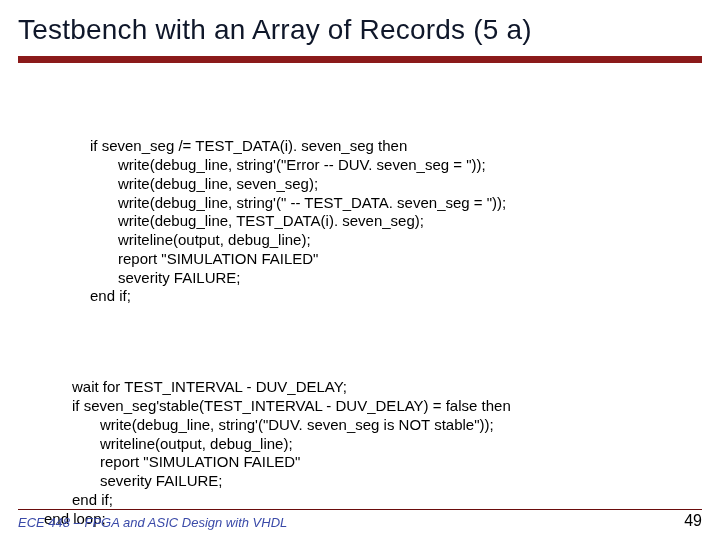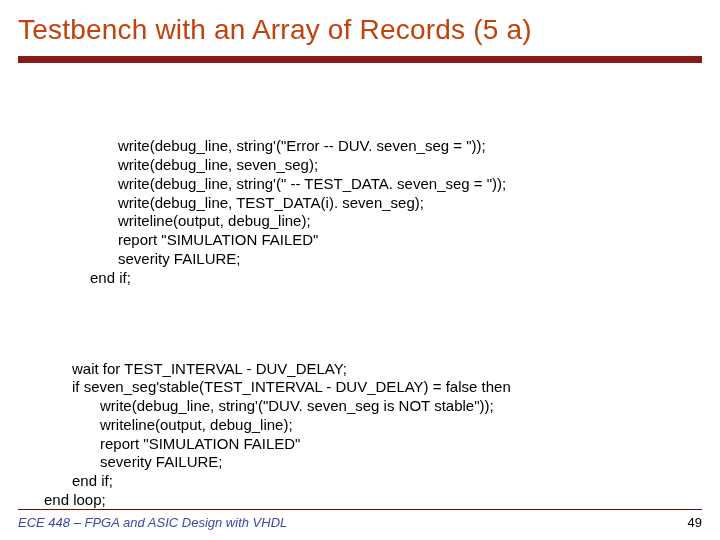--- a/index.html
+++ b/index.html
@@ -1,38 +1,39 @@
 <!DOCTYPE html>
 <html><head>
 <meta charset="utf-8">
 <style>
   * { margin: 0; padding: 0; box-sizing: border-box; }
   html, body { width: 720px; height: 540px; background: #fff; font-family: Arial, Helvetica, sans-serif; overflow: hidden; }
   .slide { width: 720px; height: 540px; position: relative; }
-  .title { font-size: 28px; color: #c2410c; padding: 14px 18px 10px 18px; font-weight: normal; letter-spacing: 0.2px; }
+  .title { font-size: 28px; color: #0f172a; padding: 14px 18px 10px 18px; font-weight: normal; letter-spacing: 0.2px; }
   .rule { height: 7px; background: #8b1a1a; margin: 0 18px 0 18px; }
   .code-block { padding: 18px 0 0 0; font-family: Arial, Helvetica, sans-serif; font-size: 15px; line-height: 1.25; color: #000; white-space: pre; }
   .blk1 { margin-left: 90px; }
   .blk2 { margin-left: 44px; margin-top: 16px; }
   .indent1 { padding-left: 28px; display: block; }
   .footer { position: absolute; bottom: 10px; left: 18px; right: 18px; display: flex; justify-content: space-between; align-items: flex-end; }
   .footer-divider { position: absolute; bottom: 30px; left: 18px; right: 18px; height: 1px; background: #6a0c0c; }
   .footer-text { font-size: 13px; font-style: italic; color: #3a4aa8; }
-  .page-num { font-size: 13px; color: #000; }
+  .page-num { font-size: 16px; color: #000; }
 </style>
 </head>
 <body>
 
 <div class="slide">
 
   <h1 class="title">Testbench with an Array of Records (5 a)</h1>
   <div class="rule"></div>
 
   <div class="code-block">
     <div class="blk1">
+<span>if seven_seg /= TEST_DATA(i). seven_seg then</span>
 <span class="indent1">write(debug_line, string'("Error -- DUV. seven_seg = "));</span><span class="indent1">write(debug_line, seven_seg);</span><span class="indent1">write(debug_line, string'(" -- TEST_DATA. seven_seg = "));</span><span class="indent1">write(debug_line, TEST_DATA(i). seven_seg);</span><span class="indent1">writeline(output, debug_line);</span><span class="indent1">report "SIMULATION FAILED"</span><span class="indent1">severity FAILURE;</span><span>end if;</span></div>
     <div class="blk2">
 <span class="indent1">wait for TEST_INTERVAL - DUV_DELAY;</span><span class="indent1">if seven_seg'stable(TEST_INTERVAL - DUV_DELAY) = false then</span><span class="indent1" style="padding-left:56px">write(debug_line, string'("DUV. seven_seg is NOT stable"));</span><span class="indent1" style="padding-left:56px">writeline(output, debug_line);</span><span class="indent1" style="padding-left:56px">report "SIMULATION FAILED"</span><span class="indent1" style="padding-left:56px">severity FAILURE;</span><span class="indent1">end if;</span><span>end loop;</span></div>
   </div>
 
   <div class="footer-divider"></div>
   <div class="footer">
     <span class="footer-text">ECE 448 – FPGA and ASIC Design with VHDL</span>
     <span class="page-num">49</span>
   </div>

